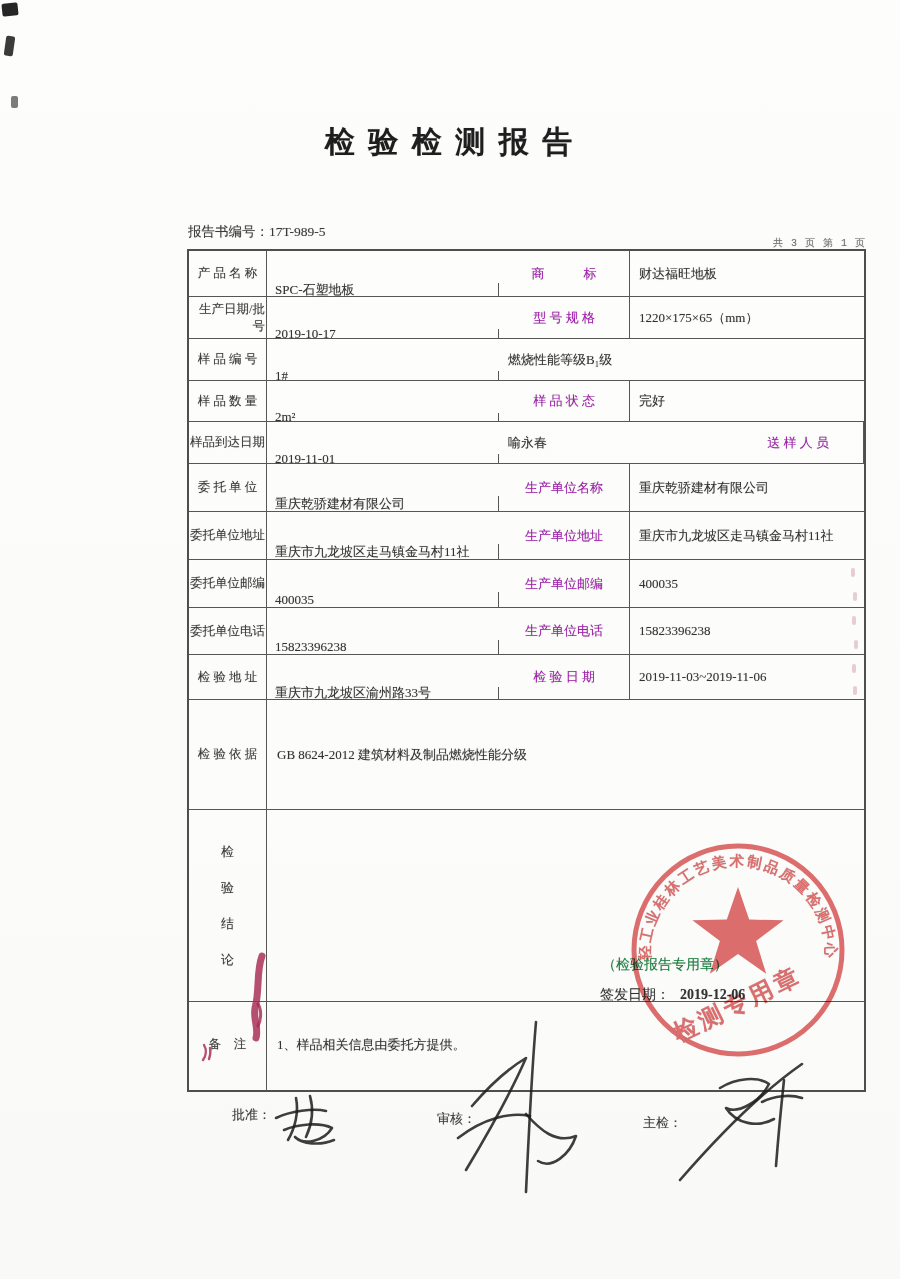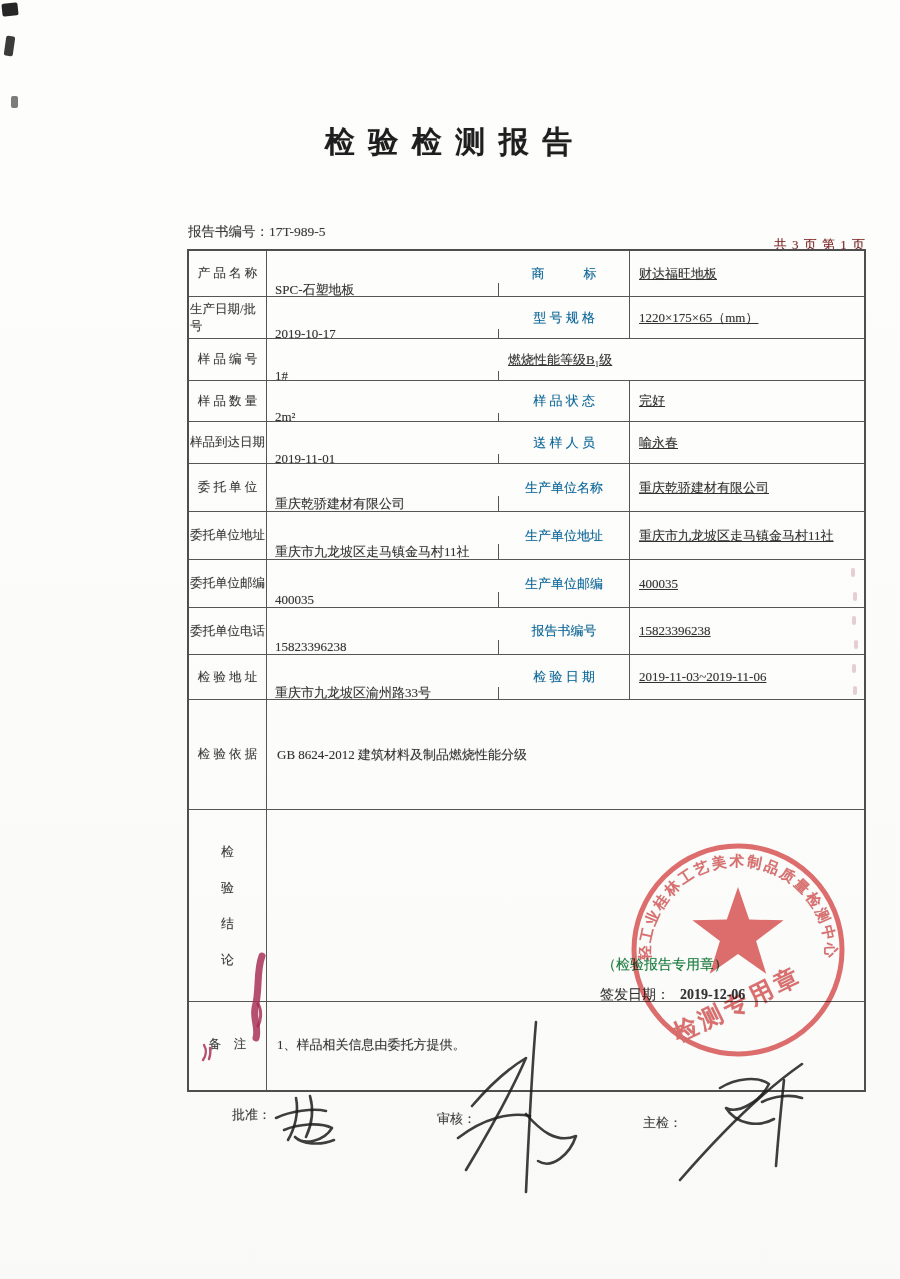--- a/index.html
+++ b/index.html
@@ -11,38 +11,38 @@
   }
   .doc-text{ text-shadow:0 0 1px rgba(70,70,70,.35); }
 
   
   .title{
     position:absolute;top:122px;left:0;width:100%;
     text-align:center;font-size:30px;font-weight:bold;color:#1e1e1e;
     letter-spacing:3px;
   }
   .report-no{ position:absolute;left:188px;top:223px;font-size:13.5px;color:#3a3a3a; }
-  .pagination{ position:absolute;right:34px;top:236px;font-size:13px;color:#7f1d1d;letter-spacing:1px; }
+  .pagination{ position:absolute;right:34px;top:236px;font-size:10px;color:#737373;letter-spacing:1px;font-family:Liberation Mono, monospace; }
 
   
   .tbl{
     position:absolute;left:187px;top:249px;width:679px;
     border:2px solid #4e4e4e;box-sizing:border-box;
     background:rgba(255,255,255,.25);
   }
   .row{ display:flex;border-bottom:1.5px solid #565656;box-sizing:border-box; }
   .row:last-child{ border-bottom:none; }
   .cell{
     box-sizing:border-box;display:flex;align-items:center;
     font-size:13px;color:#323232;line-height:1.35;
   }
-  .lab{ width:78px;justify-content:center;text-align:left;border-right:1.5px solid #565656;padding:2px 1px;font-size:12.5px;color:#3a3a3a; }
+  .lab{ width:78px;justify-content:center;text-align:right;border-right:1.5px solid #565656;padding:2px 1px;font-size:12.5px;color:#3a3a3a; }
   .val1{ width:232px;border-right:1.5px solid #565656;padding:2px 8px;margin-top:32px; }
-  .lab2{ width:131px;justify-content:center;text-align:left;border-right:1.5px solid #565656;padding:2px 2px;color:#0369a1; }
-  .val2{ flex:1;padding:2px 9px;text-decoration:underline; }
+  .lab2{ width:131px;justify-content:center;text-align:left;border-right:1.5px solid #565656;padding:2px 2px;color:#a21caf; }
+  .val2{ flex:1;padding:2px 9px; }
   .wide{ flex:1;padding:2px 10px; }
   .h46{height:46px}.h42{height:42px}.h41{height:41px}.h48{height:48px}
   .h47{height:47px}.h45{height:45px}.h110{height:110px}.h192{height:192px}.h88{height:88px}
   .top-align{ align-items:flex-start;padding-top:34px;font-family:Liberation Serif, serif; }
 
   
   .concl-lab{
     width:78px;border-right:1.5px solid #565656;box-sizing:border-box;
     display:flex;flex-direction:column;align-items:center;justify-content:center;
     gap:18px;font-size:13px;color:#3a3a3a;
@@ -101,22 +101,22 @@
   </div>
   <div class="row h41">
     <div class="cell lab">样 品 数 量</div>
     <div class="cell val1">2m²</div>
     <div class="cell lab2">样 品 状 态</div>
     <div class="cell val2">完好</div>
   </div>
   <div class="row h42">
     <div class="cell lab">样品到达日期</div>
     <div class="cell val1">2019-11-01</div>
+    <div class="cell val2">喻永春</div>
     <div class="cell lab2">送 样 人 员</div>
-    <div class="cell val2">喻永春</div>
   </div>
   <div class="row h48">
     <div class="cell lab">委 托 单 位</div>
     <div class="cell val1">重庆乾骄建材有限公司</div>
     <div class="cell lab2">生产单位名称</div>
     <div class="cell val2">重庆乾骄建材有限公司</div>
   </div>
   <div class="row h48">
     <div class="cell lab">委托单位地址</div>
     <div class="cell val1">重庆市九龙坡区走马镇金马村11社</div>
@@ -125,21 +125,21 @@
   </div>
   <div class="row h48">
     <div class="cell lab">委托单位邮编</div>
     <div class="cell val1">400035</div>
     <div class="cell lab2">生产单位邮编</div>
     <div class="cell val2">400035</div>
   </div>
   <div class="row h47">
     <div class="cell lab">委托单位电话</div>
     <div class="cell val1">15823396238</div>
-    <div class="cell lab2">报告书编号</div>
+    <div class="cell lab2">生产单位电话</div>
     <div class="cell val2">15823396238</div>
   </div>
   <div class="row h45">
     <div class="cell lab">检 验 地 址</div>
     <div class="cell val1">重庆市九龙坡区渝州路33号</div>
     <div class="cell lab2">检 验 日 期</div>
     <div class="cell val2">2019-11-03~2019-11-06</div>
   </div>
 
   <div class="row h110">

